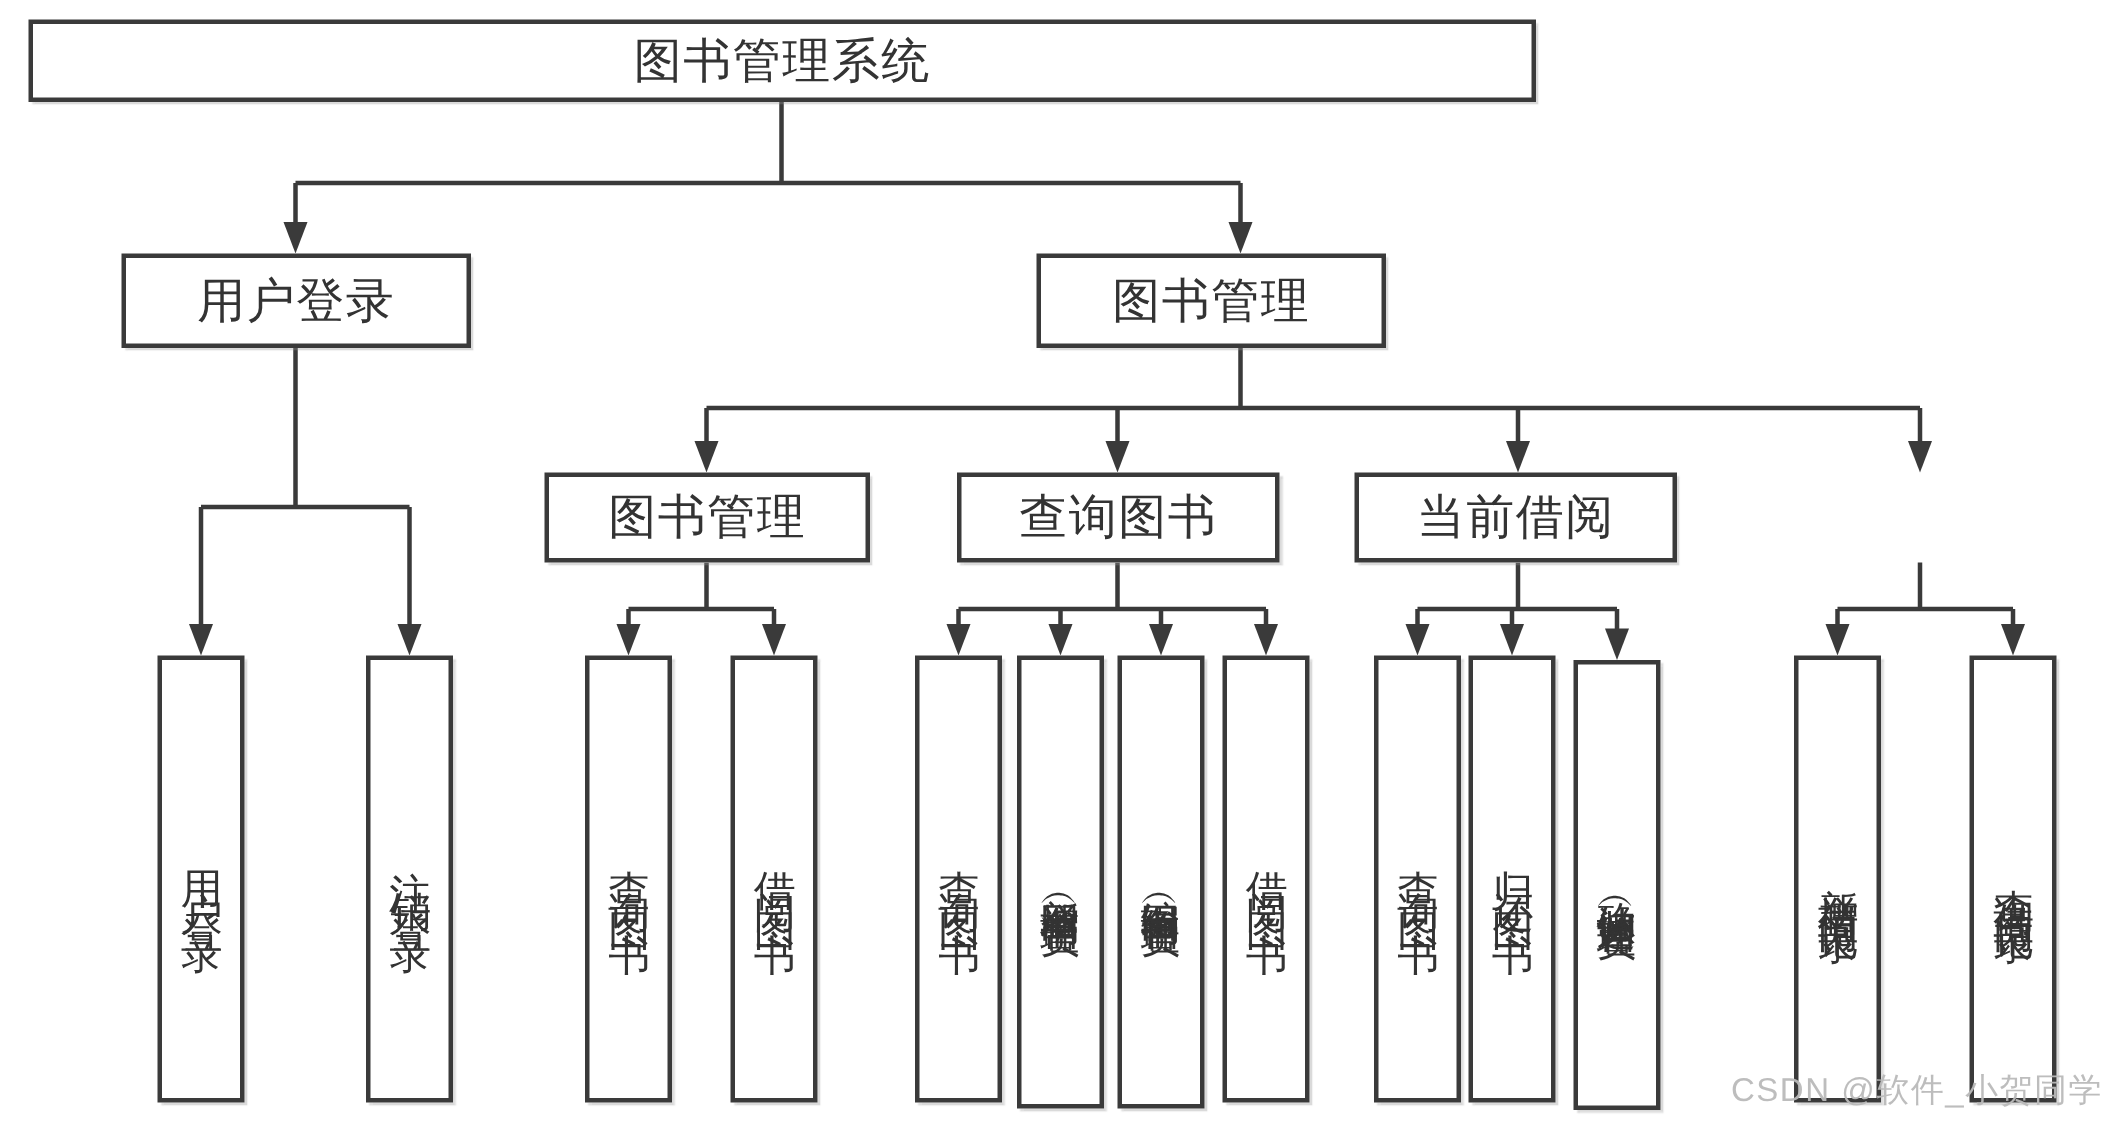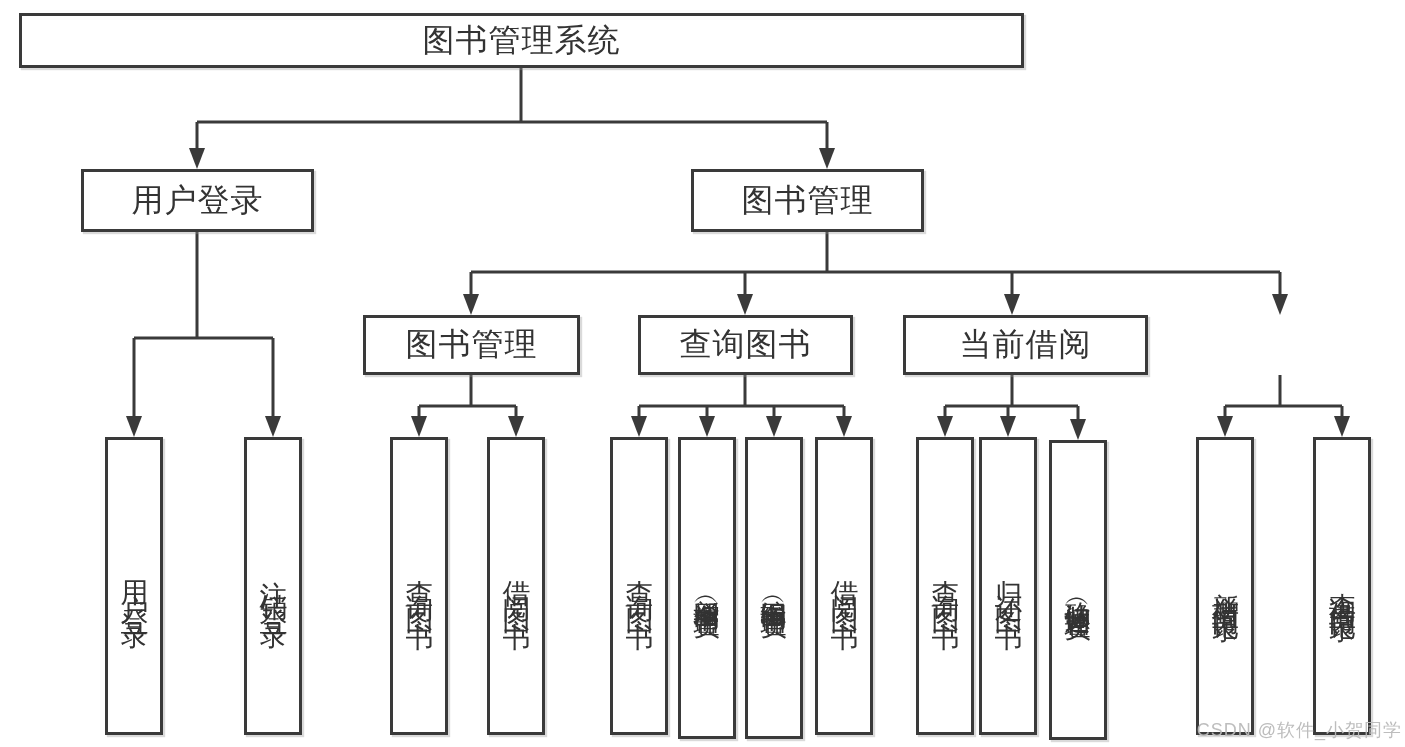--- a/index.html
+++ b/index.html
@@ -48,21 +48,21 @@
 
   .vshort { letter-spacing: 14px; }          
   .vmed   { font-size: 27px; letter-spacing: 5px; }  
   .vlong  { font-size: 26px; letter-spacing: 2px; }  
 
   .watermark {
     position: absolute;
     right: 3px;
     bottom: 5px;
     z-index: 3;
-    font-size: 18px;
+    font-size: 22px;
     color: rgba(185,185,185,0.95);
     letter-spacing: 1px;
     white-space: nowrap;
   }
 </style>
 </head>
 <body>
 
 <div class="canvas">
 
@@ -106,21 +106,21 @@
     </g>
   </svg>
 
   <div class="node hnode" style="left:19px; top:13px; width:1005px; height:55px;">图书管理系统</div>
 
   <div class="node hnode" style="left:81px; top:169px; width:233px; height:63px;">用户登录</div>
   <div class="node hnode" style="left:691px; top:169px; width:233px; height:63px;">图书管理</div>
 
   <div class="node hnode" style="left:363px; top:315px; width:217px; height:60px;">图书管理</div>
   <div class="node hnode" style="left:638px; top:315px; width:215px; height:60px;">查询图书</div>
-  <div class="node hnode" style="left:903px; top:315px; width:245px; height:60px;">当前借阅</div>
+  <div class="node hnode" style="left:903px; top:315px; width:215px; height:60px;">当前借阅</div>
 
   <div class="node vnode vshort" style="left:105px; top:437px; width:58px; height:298px;">用户登录</div>
   <div class="node vnode vshort" style="left:244px; top:437px; width:58px; height:298px;">注销登录</div>
 
   <div class="node vnode vshort" style="left:390px; top:437px; width:58px; height:298px;">查询图书</div>
   <div class="node vnode vshort" style="left:487px; top:437px; width:58px; height:298px;">借阅图书</div>
 
   <div class="node vnode vshort" style="left:610px; top:437px; width:58px; height:298px;">查询图书</div>
   <div class="node vnode vlong" style="left:678px; top:437px; width:58px; height:302px;">新增图书（管理员）</div>
   <div class="node vnode vlong" style="left:745px; top:437px; width:58px; height:302px;">编辑图书（管理员）</div>

